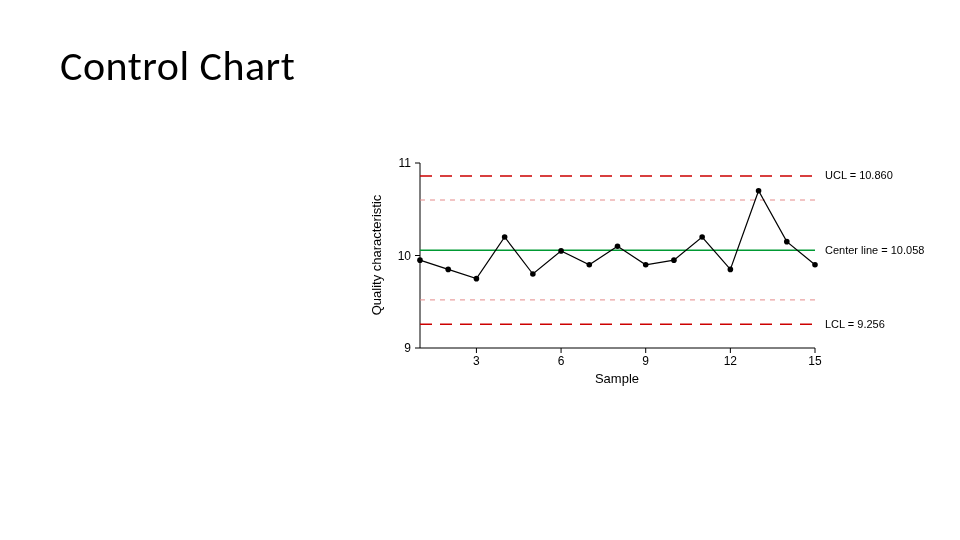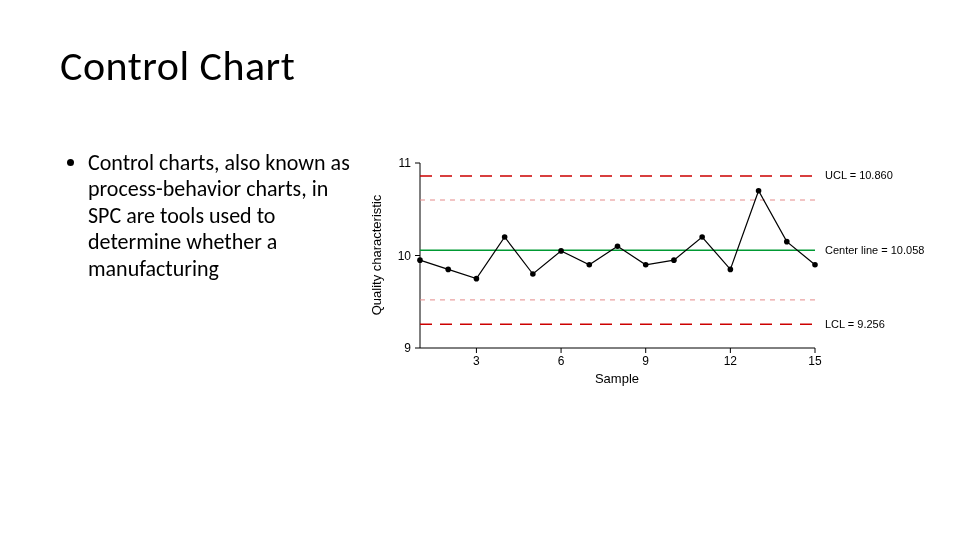--- a/index.html
+++ b/index.html
@@ -103,25 +103,20 @@
     fill: #000000;
   }
 </style>
 </head>
 <body>
 
 <div class="slide">
 
   <div class="title">Control Chart</div>
 
-  <div class="body-text">
-    <ul>
-      <li>Control charts, also known as process-behavior charts, in SPC are tools used to determine whether a manufacturing</li>
-    </ul>
-  </div>
 
   <div class="chart-area">
     <svg viewBox="0 0 575 245" width="575" height="245">
 
       <g>
 
         <line class="axis-line" x1="55" y1="20" x2="55" y2="205"></line>
         <line class="axis-line" x1="55" y1="205" x2="450" y2="205"></line>
 
         <g>

